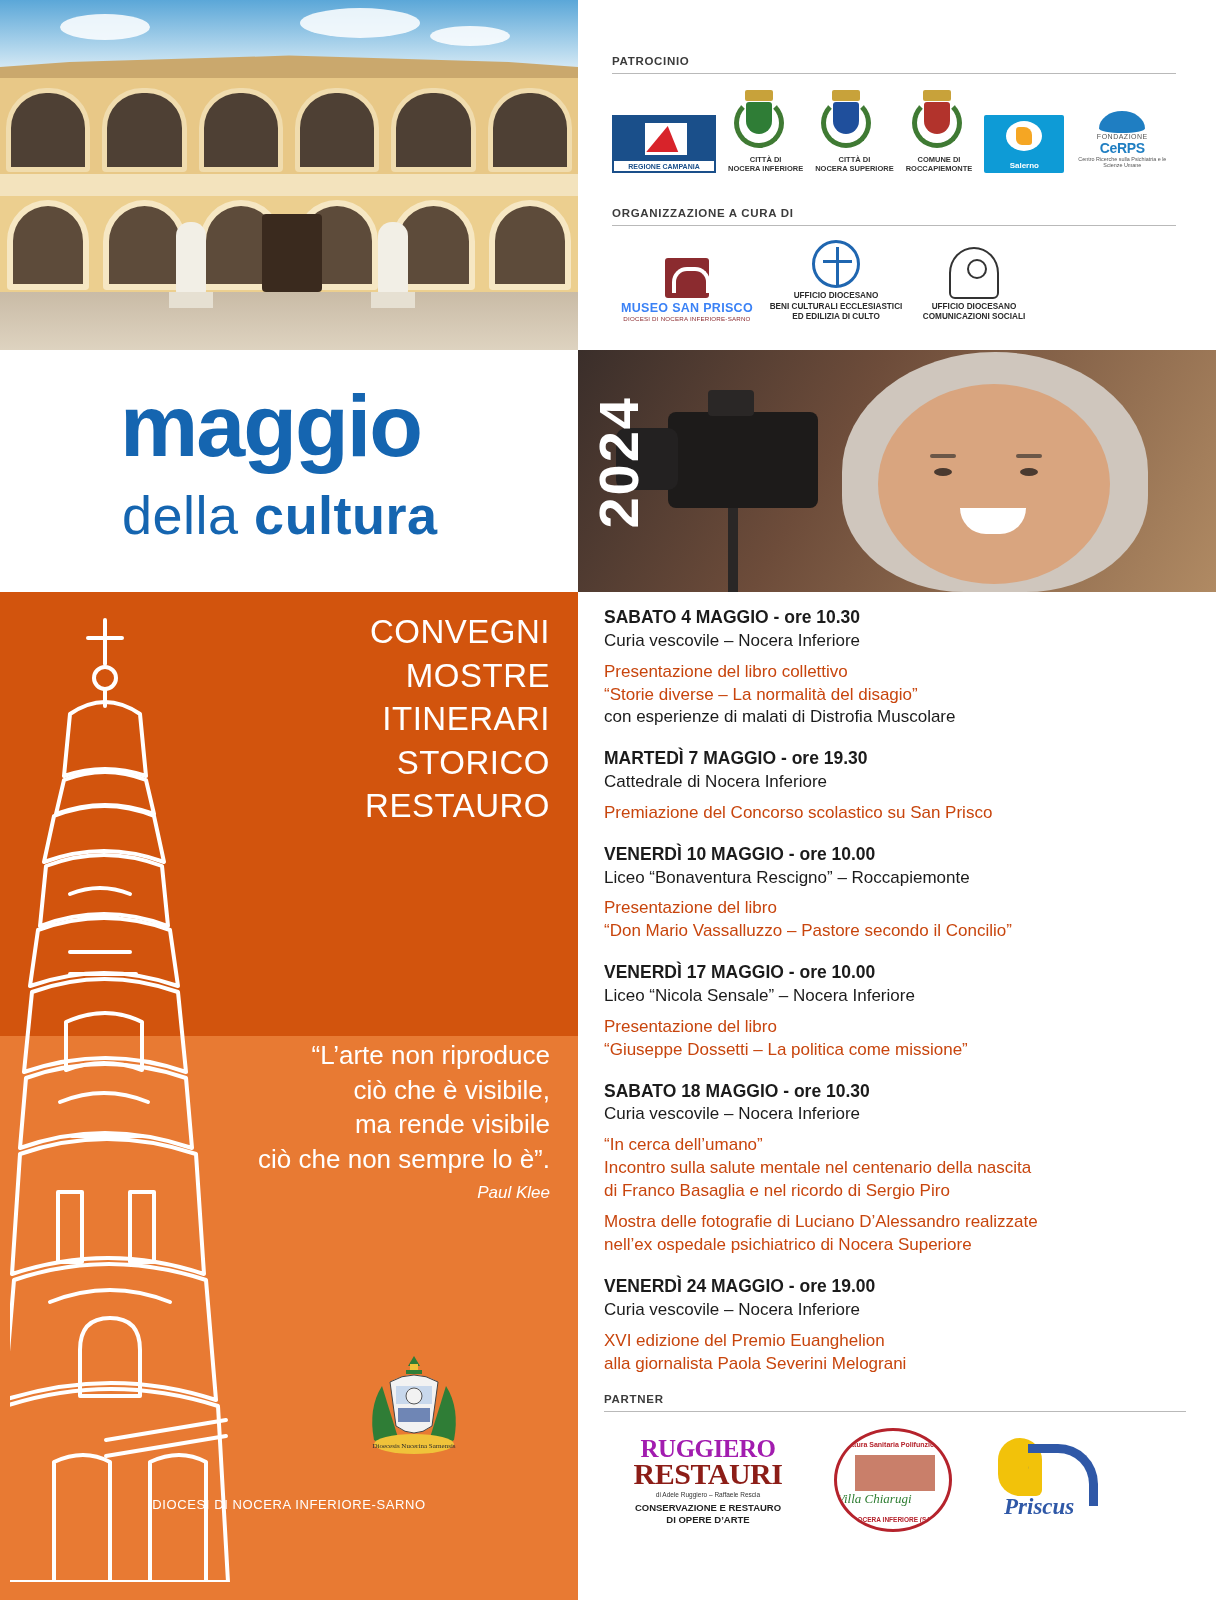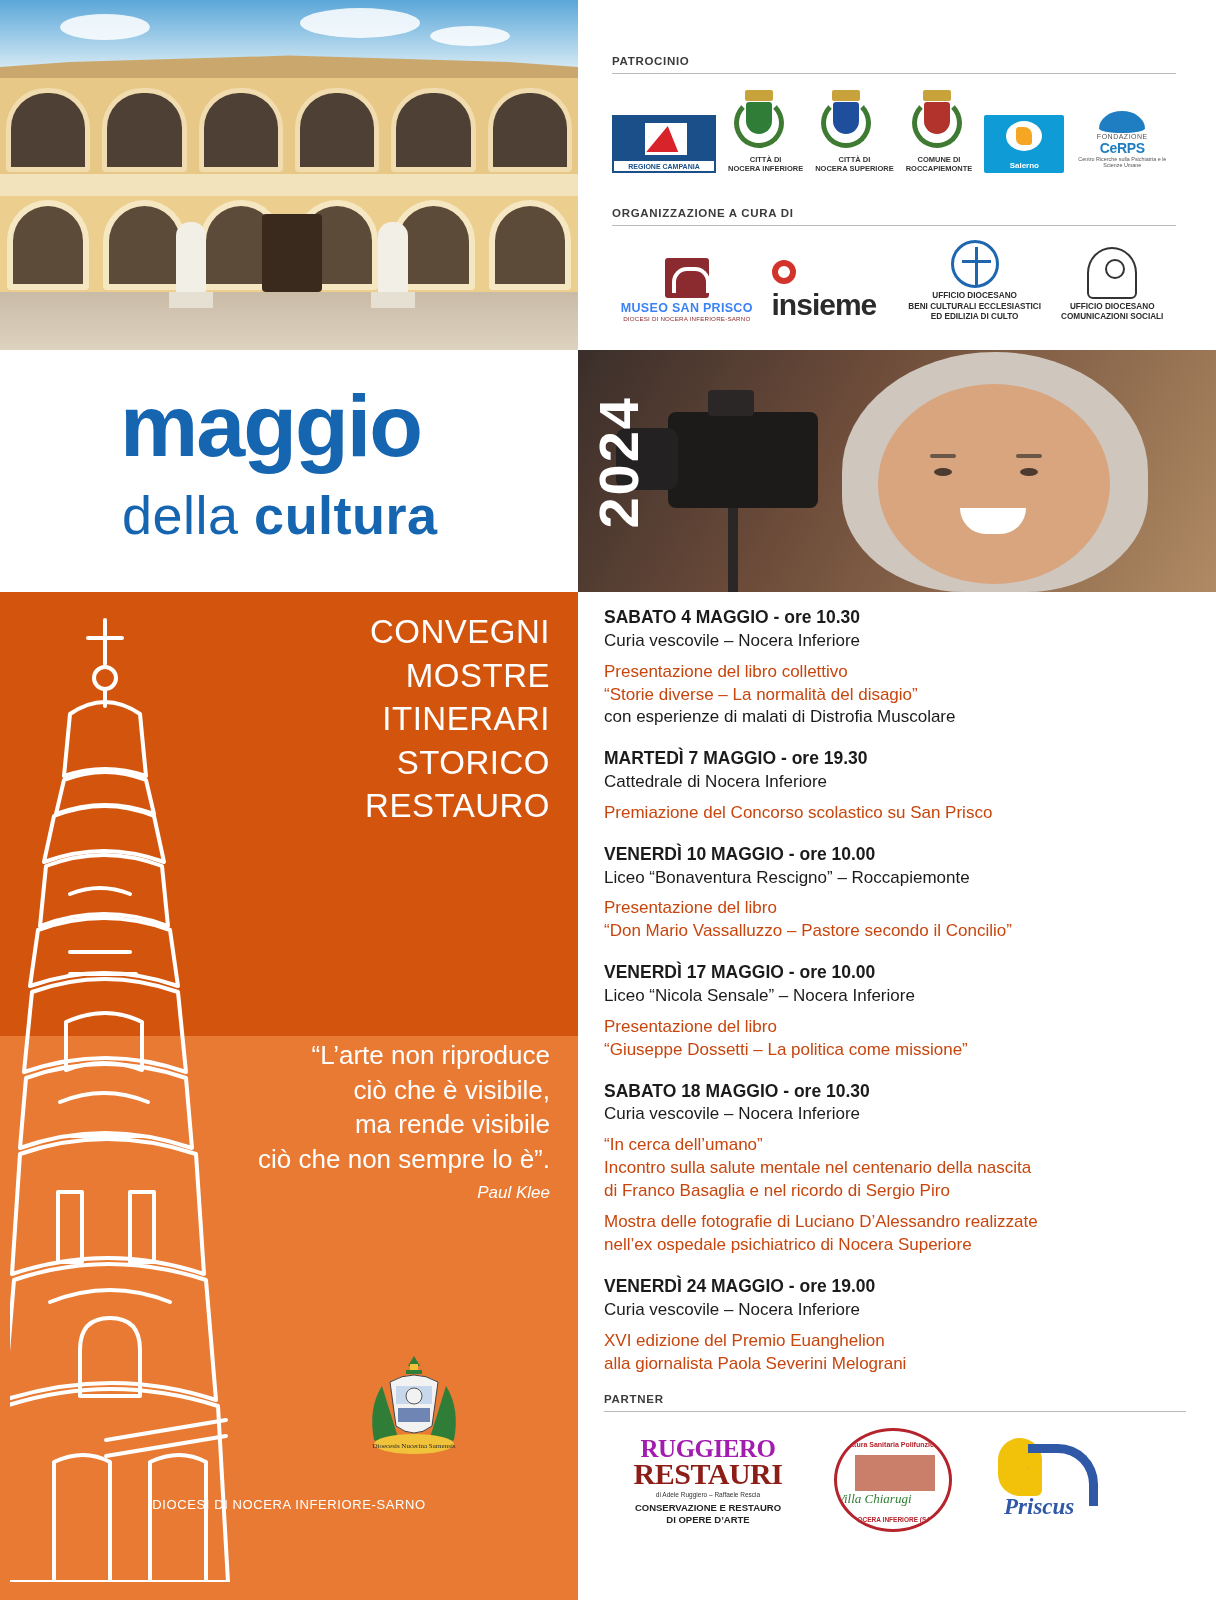--- a/index.html
+++ b/index.html
@@ -253,23 +253,20 @@
       <div class="sec-rule"></div>
     </div>
 
     <div class="logo-row" style="gap:4px;">
       <div class="lg-museo">
         <div class="mglyph"></div>
         <div class="t1">MUSEO SAN PRISCO</div>
         <div class="t2">DIOCESI DI NOCERA INFERIORE-SARNO</div>
       </div>
 
-      <div class="lg-insieme">
-        <span class="ring"></span><span>insieme</span>
-      </div>
 
       <div class="lg-ufficio">
         <div class="sym"></div>
         <div class="cap" style="white-space:pre-line;">UFFICIO DIOCESANO
 BENI CULTURALI ECCLESIASTICI
 ED EDILIZIA DI CULTO</div>
       </div>
 
       <div class="lg-angel">
         <div class="fig"></div>

